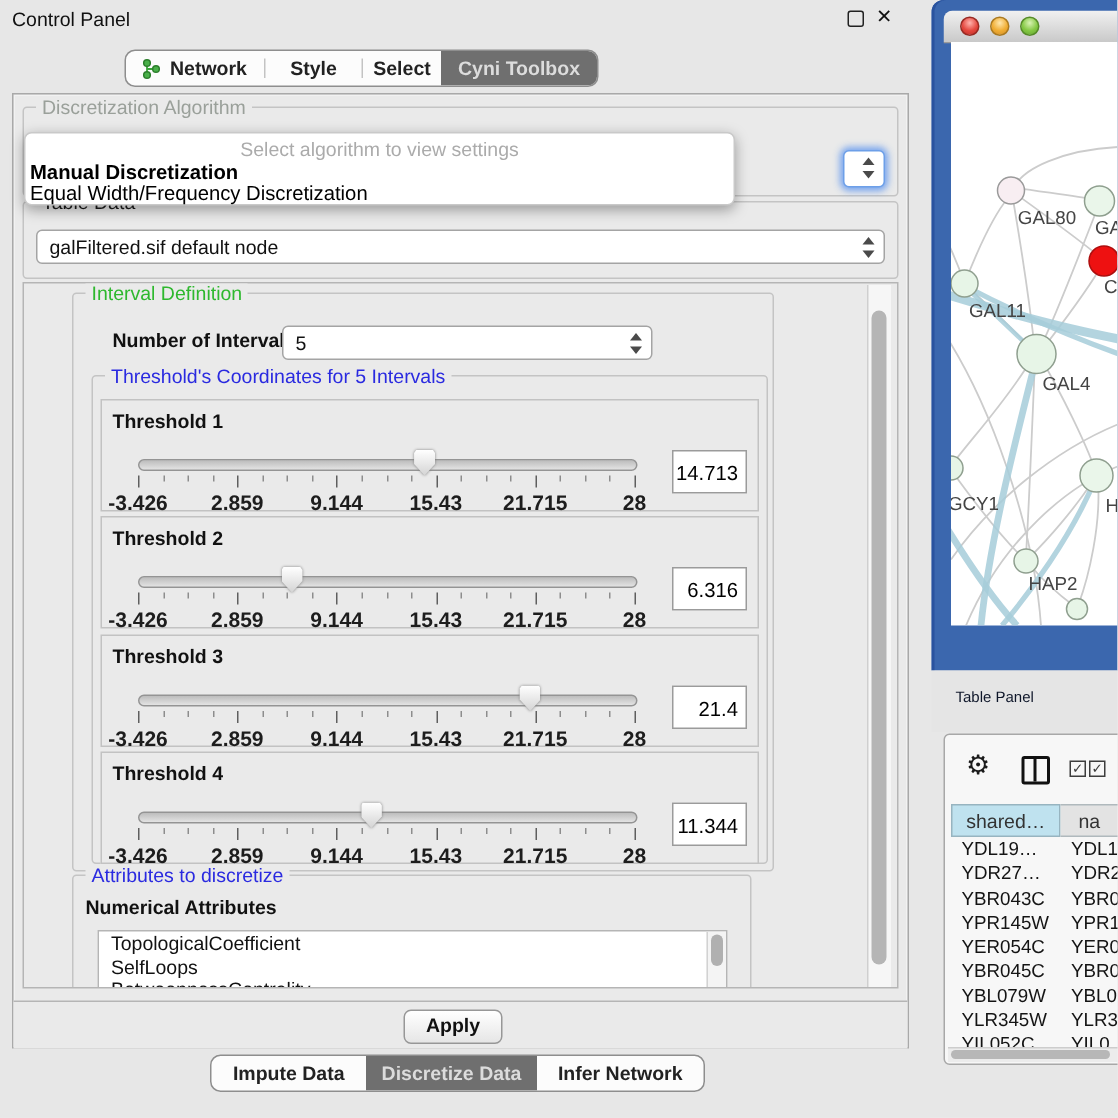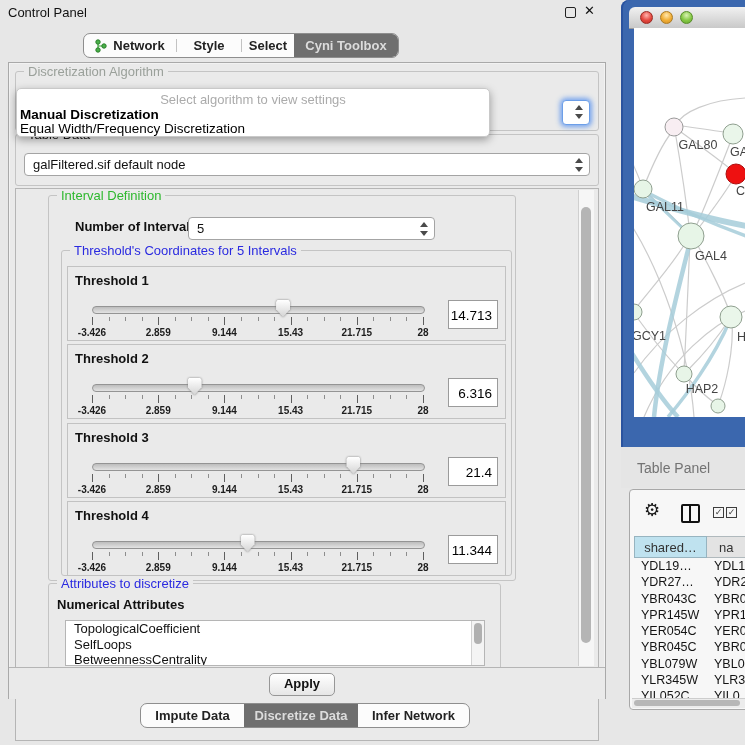--- a/index.html
+++ b/index.html
@@ -38,39 +38,39 @@
   .stepper:after{bottom:1px;border-top:5px solid #4a4a4a;}
 
   .focused-combo{box-shadow:0 0 5px 2px rgba(96,150,238,.85);border:1.5px solid #6d9fe8;}
 
   .popup{position:absolute;left:7px;top:25px;width:472px;height:47px;background:#fff;border:1px solid #c9c9c9;
          border-radius:5px;box-shadow:0 3px 9px rgba(0,0,0,.35);z-index:30;}
   .popup-hint{position:absolute;left:0;top:3px;width:100%;text-align:center;font-size:13px;color:#ababab;}
   .popup-opt1{position:absolute;left:3px;top:18px;font-size:13.5px;font-weight:bold;color:#000;white-space:nowrap;}
   .popup-opt2{position:absolute;left:3px;top:32px;font-size:13.5px;color:#000;white-space:nowrap;}
 
-  .scrollpane{position:absolute;left:6px;top:125px;width:584px;height:553px;background:#eaeaea;
+  .scrollpane{position:absolute;left:6px;top:125px;width:584px;height:471px;background:#eaeaea;
               border:1px solid #b5b5b5;box-sizing:border-box;overflow:hidden;}
   .vscroll{position:absolute;left:562px;top:1px;width:15px;height:476px;background:#f6f6f6;border-left:1px solid #cfcfcf;}
   .vthumb{position:absolute;left:2px;top:17px;width:10px;height:436px;background:#b5b5b5;border-radius:6px;}
 
   .noi-label{position:absolute;left:26px;top:23px;font-size:13px;font-weight:bold;color:#111;}
   .tblock{position:absolute;left:5px;width:439px;height:75px;border:1px solid #c2c2c2;background:#eaeaea;box-sizing:border-box;}
   .tlabel{position:absolute;left:7px;top:6px;font-size:13px;font-weight:bold;color:#111;}
   .slider{position:absolute;left:24px;top:36px;width:331px;height:36px;}
   .track{position:absolute;left:0;top:3px;width:100%;height:6px;border:1px solid #949494;border-radius:4px;
          background:linear-gradient(#bdbdbd,#e3e3e3);}
   .thumb{position:absolute;top:-3px;width:14px;height:17px;filter:drop-shadow(0 0 1px #808080);}
   .thumb-shape{width:100%;height:100%;background:linear-gradient(#ffffff,#d4d4d4);
                clip-path:polygon(10% 0,90% 0,100% 12%,100% 55%,50% 100%,0 55%,0 12%);}
   .ticks{position:absolute;left:0;top:14px;width:100%;height:8px;}
   .tick{position:absolute;top:0;width:1px;height:4px;background:#8d8d8d;}
   .tick.major{height:8px;background:#5f5f5f;}
   .tick-labels{position:absolute;left:0;top:24px;width:100%;height:12px;}
-  .tick-label{position:absolute;transform:translateX(-50%);font-size:10px;font-weight:bold;color:#1d1d1d;white-space:nowrap;}
+  .tick-label{position:absolute;transform:translateX(-50%);font-size:14px;font-weight:bold;color:#1d1d1d;white-space:nowrap;}
   .vbox{position:absolute;left:380px;top:33px;width:50px;height:29px;background:#fff;border:1px solid #9b9b9b;
         font-size:13.5px;line-height:29px;text-align:right;padding-right:5px;box-sizing:border-box;color:#000;}
 
   .nattr-label{position:absolute;left:8px;top:13px;font-size:13px;font-weight:bold;color:#111;}
   .attr-list{position:absolute;left:16px;top:36px;width:420px;height:46px;background:#fff;border:1px solid #b5b5b5;
              box-sizing:border-box;overflow:hidden;}
   .attr-item{padding-left:8px;font-size:13px;line-height:15.5px;color:#111;white-space:nowrap;}
   .list-scroll{position:absolute;right:0;top:0;width:12px;height:100%;background:#f4f4f4;border-left:1px solid #d2d2d2;}
   .list-thumb{position:absolute;left:1.5px;top:2px;width:8px;height:21px;background:#b0b0b0;border-radius:4px;}
 
@@ -88,21 +88,21 @@
   .net-titlebar{position:absolute;left:8px;top:7px;width:116px;height:21px;
                 background:linear-gradient(#f1f1f1,#c9c9c9);border-top-left-radius:6px;border-bottom:1px solid #9a9a9a;}
   .light{position:absolute;top:4px;width:13px;height:13px;border-radius:50%;box-sizing:border-box;}
   .light.red{left:11px;background:radial-gradient(circle at 50% 30%,#ffb3ad 0%,#e4473e 55%,#bf3028 100%);border:1px solid #992a23;}
   .light.yellow{left:31px;background:radial-gradient(circle at 50% 30%,#ffe7ad 0%,#f0ad33 55%,#d18d28 100%);border:1px solid #ab7a20;}
   .light.green{left:51px;background:radial-gradient(circle at 50% 30%,#d9f2b3 0%,#84c843 55%,#64a431 100%);border:1px solid #568c28;}
   .net-canvas{position:absolute;left:13px;top:28px;width:111px;height:389px;background:#ffffff;overflow:hidden;}
 
   
   .tp-header{position:absolute;left:621px;top:447px;width:124px;height:41px;background:#e5e5e5;}
-  .tp-title{position:absolute;left:16px;top:13px;font-size:14px;color:#737373;}
+  .tp-title{position:absolute;left:16px;top:13px;font-size:10px;color:#0f172a;}
   .tp-card{position:absolute;left:629px;top:489px;width:132px;height:221px;background:#f7f7f7;
            border:1px solid #a8a8a8;border-radius:4px;box-sizing:border-box;overflow:hidden;}
   .gear{position:absolute;left:14px;top:11px;font-size:18px;color:#1a1a1a;line-height:18px;}
   .col-icon{position:absolute;left:51px;top:14px;width:15px;height:15px;border:2px solid #111;border-radius:2px;}
   .col-icon:before{content:"";position:absolute;left:6px;top:0;width:2px;height:100%;background:#111;}
   .chk{position:absolute;top:17px;width:9px;height:9px;border:1.5px solid #3d3d3d;font-size:9px;line-height:9px;
        text-align:center;color:#3d3d3d;font-weight:bold;}
   .chk1{left:83px;} .chk2{left:96px;}
   .th-row{position:absolute;left:4px;top:46px;height:22px;display:flex;}
   .th-cell{box-sizing:border-box;font-size:13px;color:#333;text-align:center;line-height:21px;border:1px solid #b0b9bd;}

